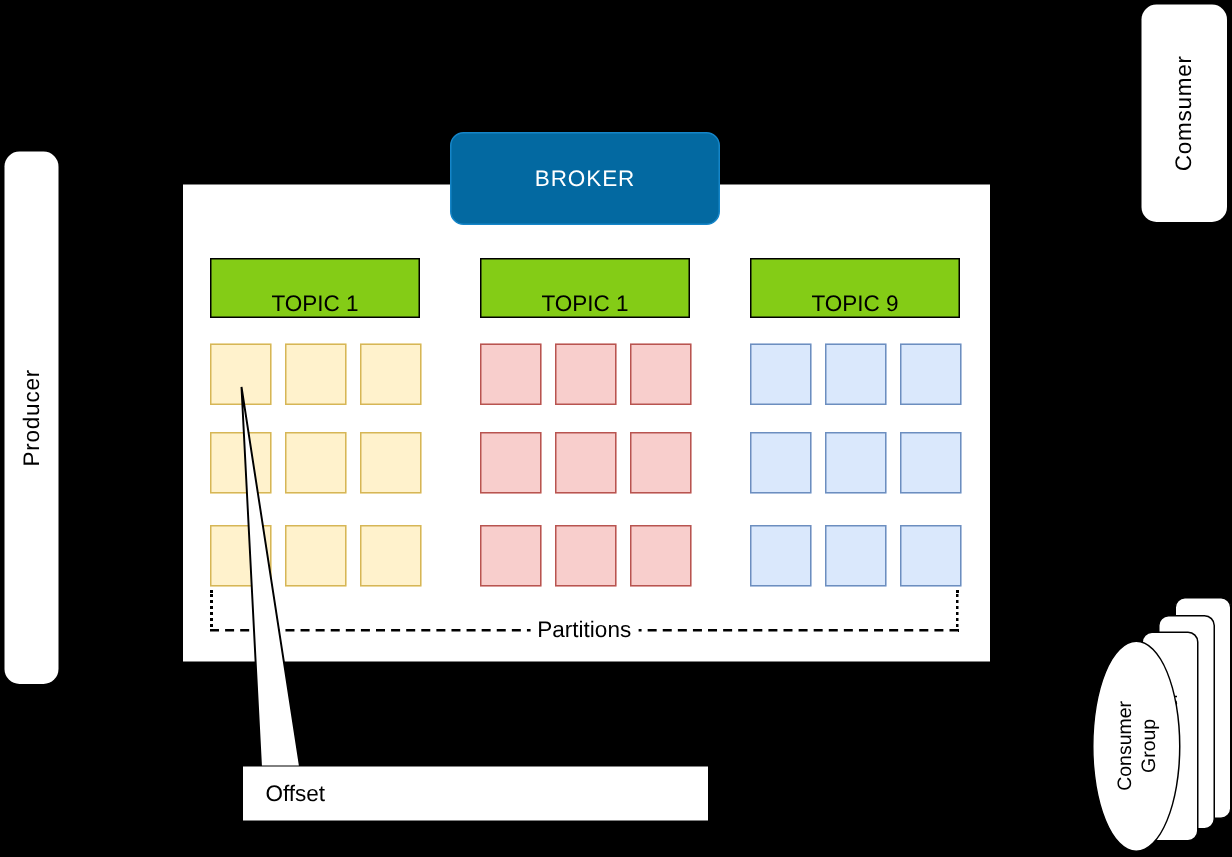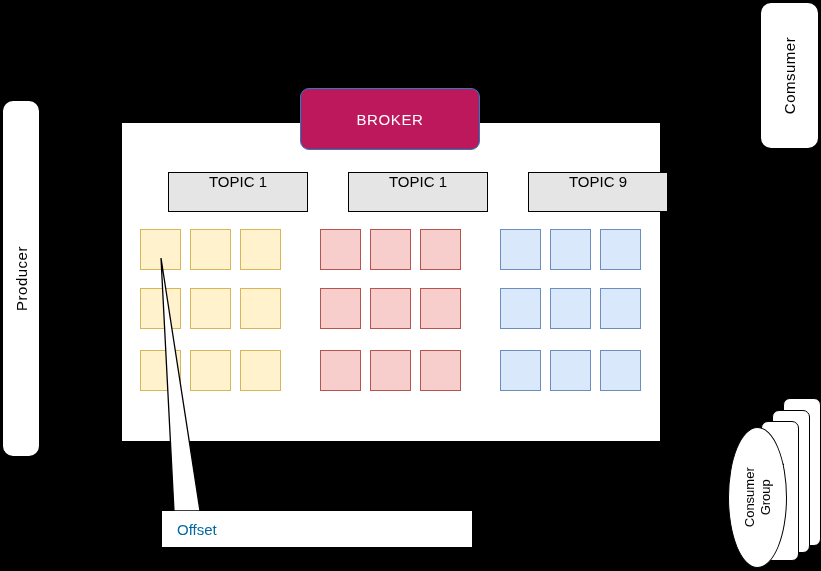--- a/index.html
+++ b/index.html
@@ -34,23 +34,23 @@
   .broker{
     position:absolute;left:300px;top:88px;width:180px;height:62px;
     border-radius:9px;border:1px solid;
     display:flex;align-items:center;justify-content:center;
     color:#fff;font-size:15px;letter-spacing:0.6px;
     box-sizing:border-box;z-index:3;
   }
 
   
   .topic-header{
-    position:absolute;background:#e5e5e5;border:1.5px solid #000;
-    display:flex;align-items:flex-start;justify-content:center;
-    font-size:15px;color:#000;box-sizing:border-box;z-index:2;margin-left:28px;
+    position:absolute;background:#84cc16;border:1.5px solid #000;
+    display:flex;align-items:flex-end;justify-content:center;
+    font-size:15px;color:#000;box-sizing:border-box;z-index:2;
   }
   .cell{
     position:absolute;width:41px;height:41px;
     border:1.5px solid;box-sizing:border-box;z-index:2;
   }
 
   
   .partitions-bracket{
     position:absolute;left:140px;top:393px;width:499px;height:28px;
     border-left:2px dotted #000;border-right:2px dotted #000;
@@ -62,21 +62,21 @@
     background:#fff;padding:0 5px;
     font-size:15px;color:#000;white-space:nowrap;
   }
 
   
   .callout-svg{position:absolute;left:0;top:0;z-index:4;pointer-events:none;}
   .offset-label-box{
     position:absolute;left:162px;top:511px;width:310px;height:36px;
     background:#fff;display:flex;align-items:center;
     padding-left:15px;box-sizing:border-box;
-    font-size:15px;color:#0369a1;z-index:5;
+    font-size:15px;color:#000000;z-index:5;
   }
 
   
   .consumer-card{
     position:absolute;width:38px;background:#fff;
     border:1px solid #000;border-radius:7px;
     display:flex;align-items:center;justify-content:center;
     box-sizing:border-box;
   }
   .card-back{left:783px;top:398px;height:148px;z-index:1;}
@@ -142,22 +142,25 @@
       <div class="cell" style="left: 550px; top: 229px; background: rgb(218, 232, 252); border-color: rgb(108, 142, 191);"></div>
       <div class="cell" style="left: 600px; top: 229px; background: rgb(218, 232, 252); border-color: rgb(108, 142, 191);"></div>
       <div class="cell" style="left: 500px; top: 288px; background: rgb(218, 232, 252); border-color: rgb(108, 142, 191);"></div>
       <div class="cell" style="left: 550px; top: 288px; background: rgb(218, 232, 252); border-color: rgb(108, 142, 191);"></div>
       <div class="cell" style="left: 600px; top: 288px; background: rgb(218, 232, 252); border-color: rgb(108, 142, 191);"></div>
       <div class="cell" style="left: 500px; top: 350px; background: rgb(218, 232, 252); border-color: rgb(108, 142, 191);"></div>
       <div class="cell" style="left: 550px; top: 350px; background: rgb(218, 232, 252); border-color: rgb(108, 142, 191);"></div>
       <div class="cell" style="left: 600px; top: 350px; background: rgb(218, 232, 252); border-color: rgb(108, 142, 191);"></div>
     </div>
 
+  <div class="partitions-bracket">
+    <span class="partitions-label">Partitions</span>
+  </div>
 
-  <div class="broker" style="background: #be185d; border-color: rgb(21, 133, 200); color: rgb(255, 255, 255);">
+  <div class="broker" style="background: #0369a1; border-color: rgb(21, 133, 200); color: rgb(255, 255, 255);">
     <span>BROKER</span>
   </div>
 
   <svg class="callout-svg" width="821" height="571">
     <polygon points="161,258 174,511 200,511" fill="#ffffff" stroke="#000000" stroke-width="1.3"></polygon>
   </svg>
 
   <div class="offset-label-box">
     <span>Offset</span>
   </div>

